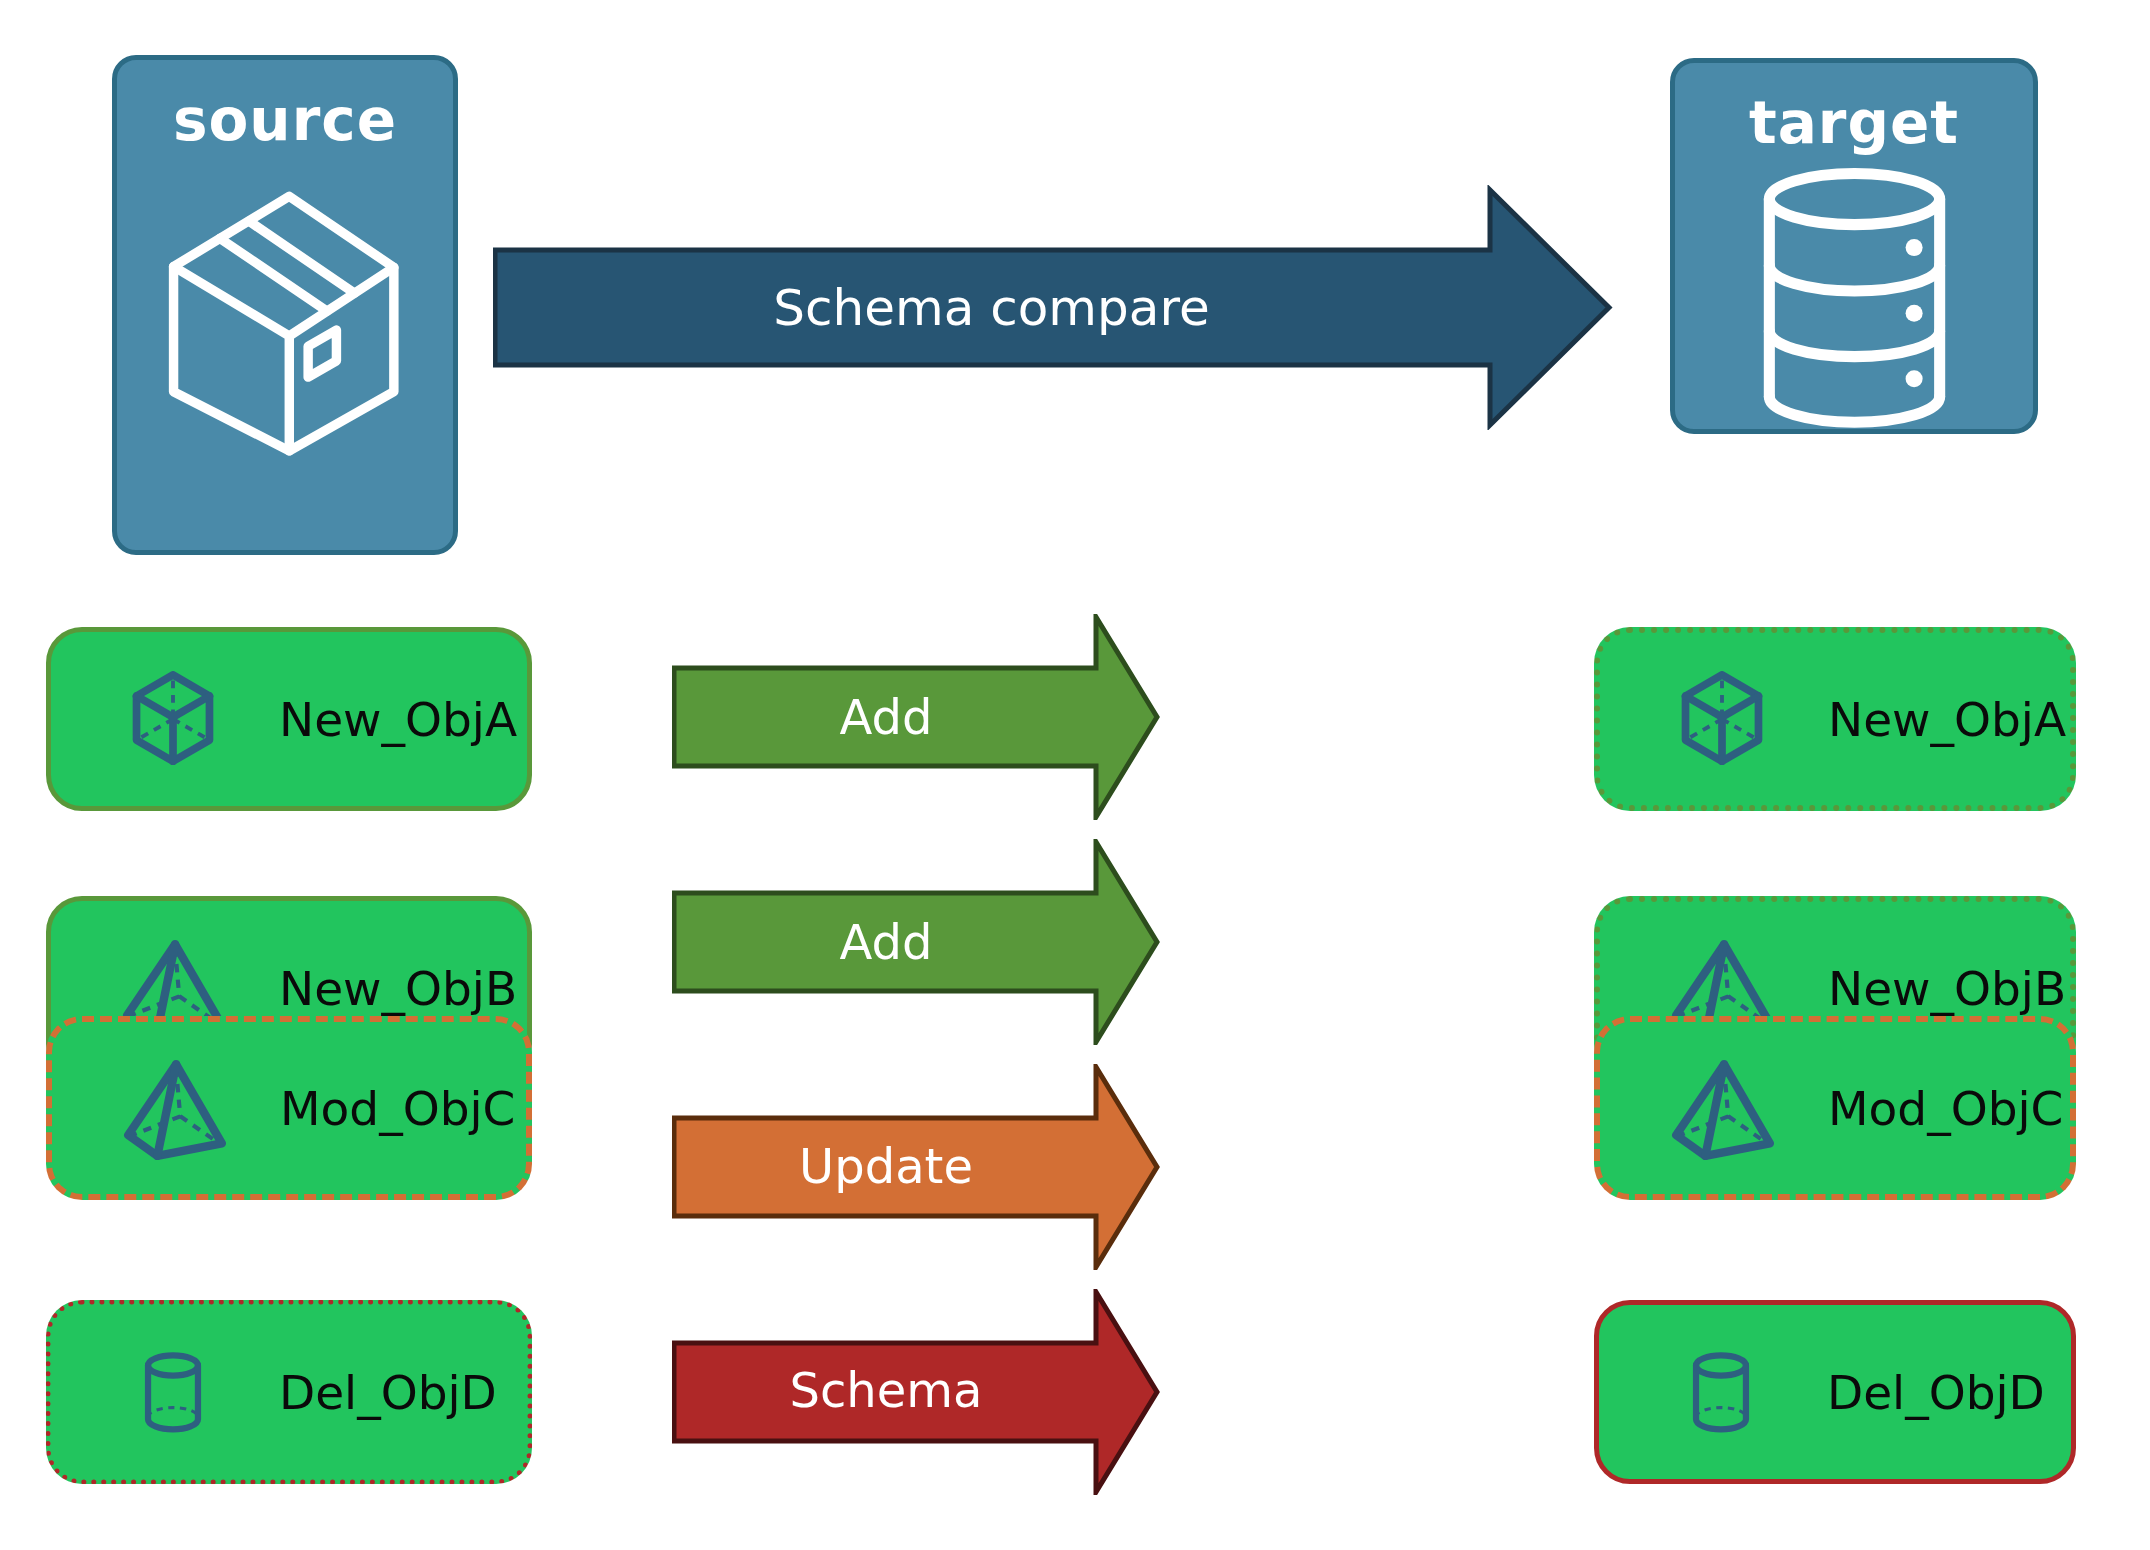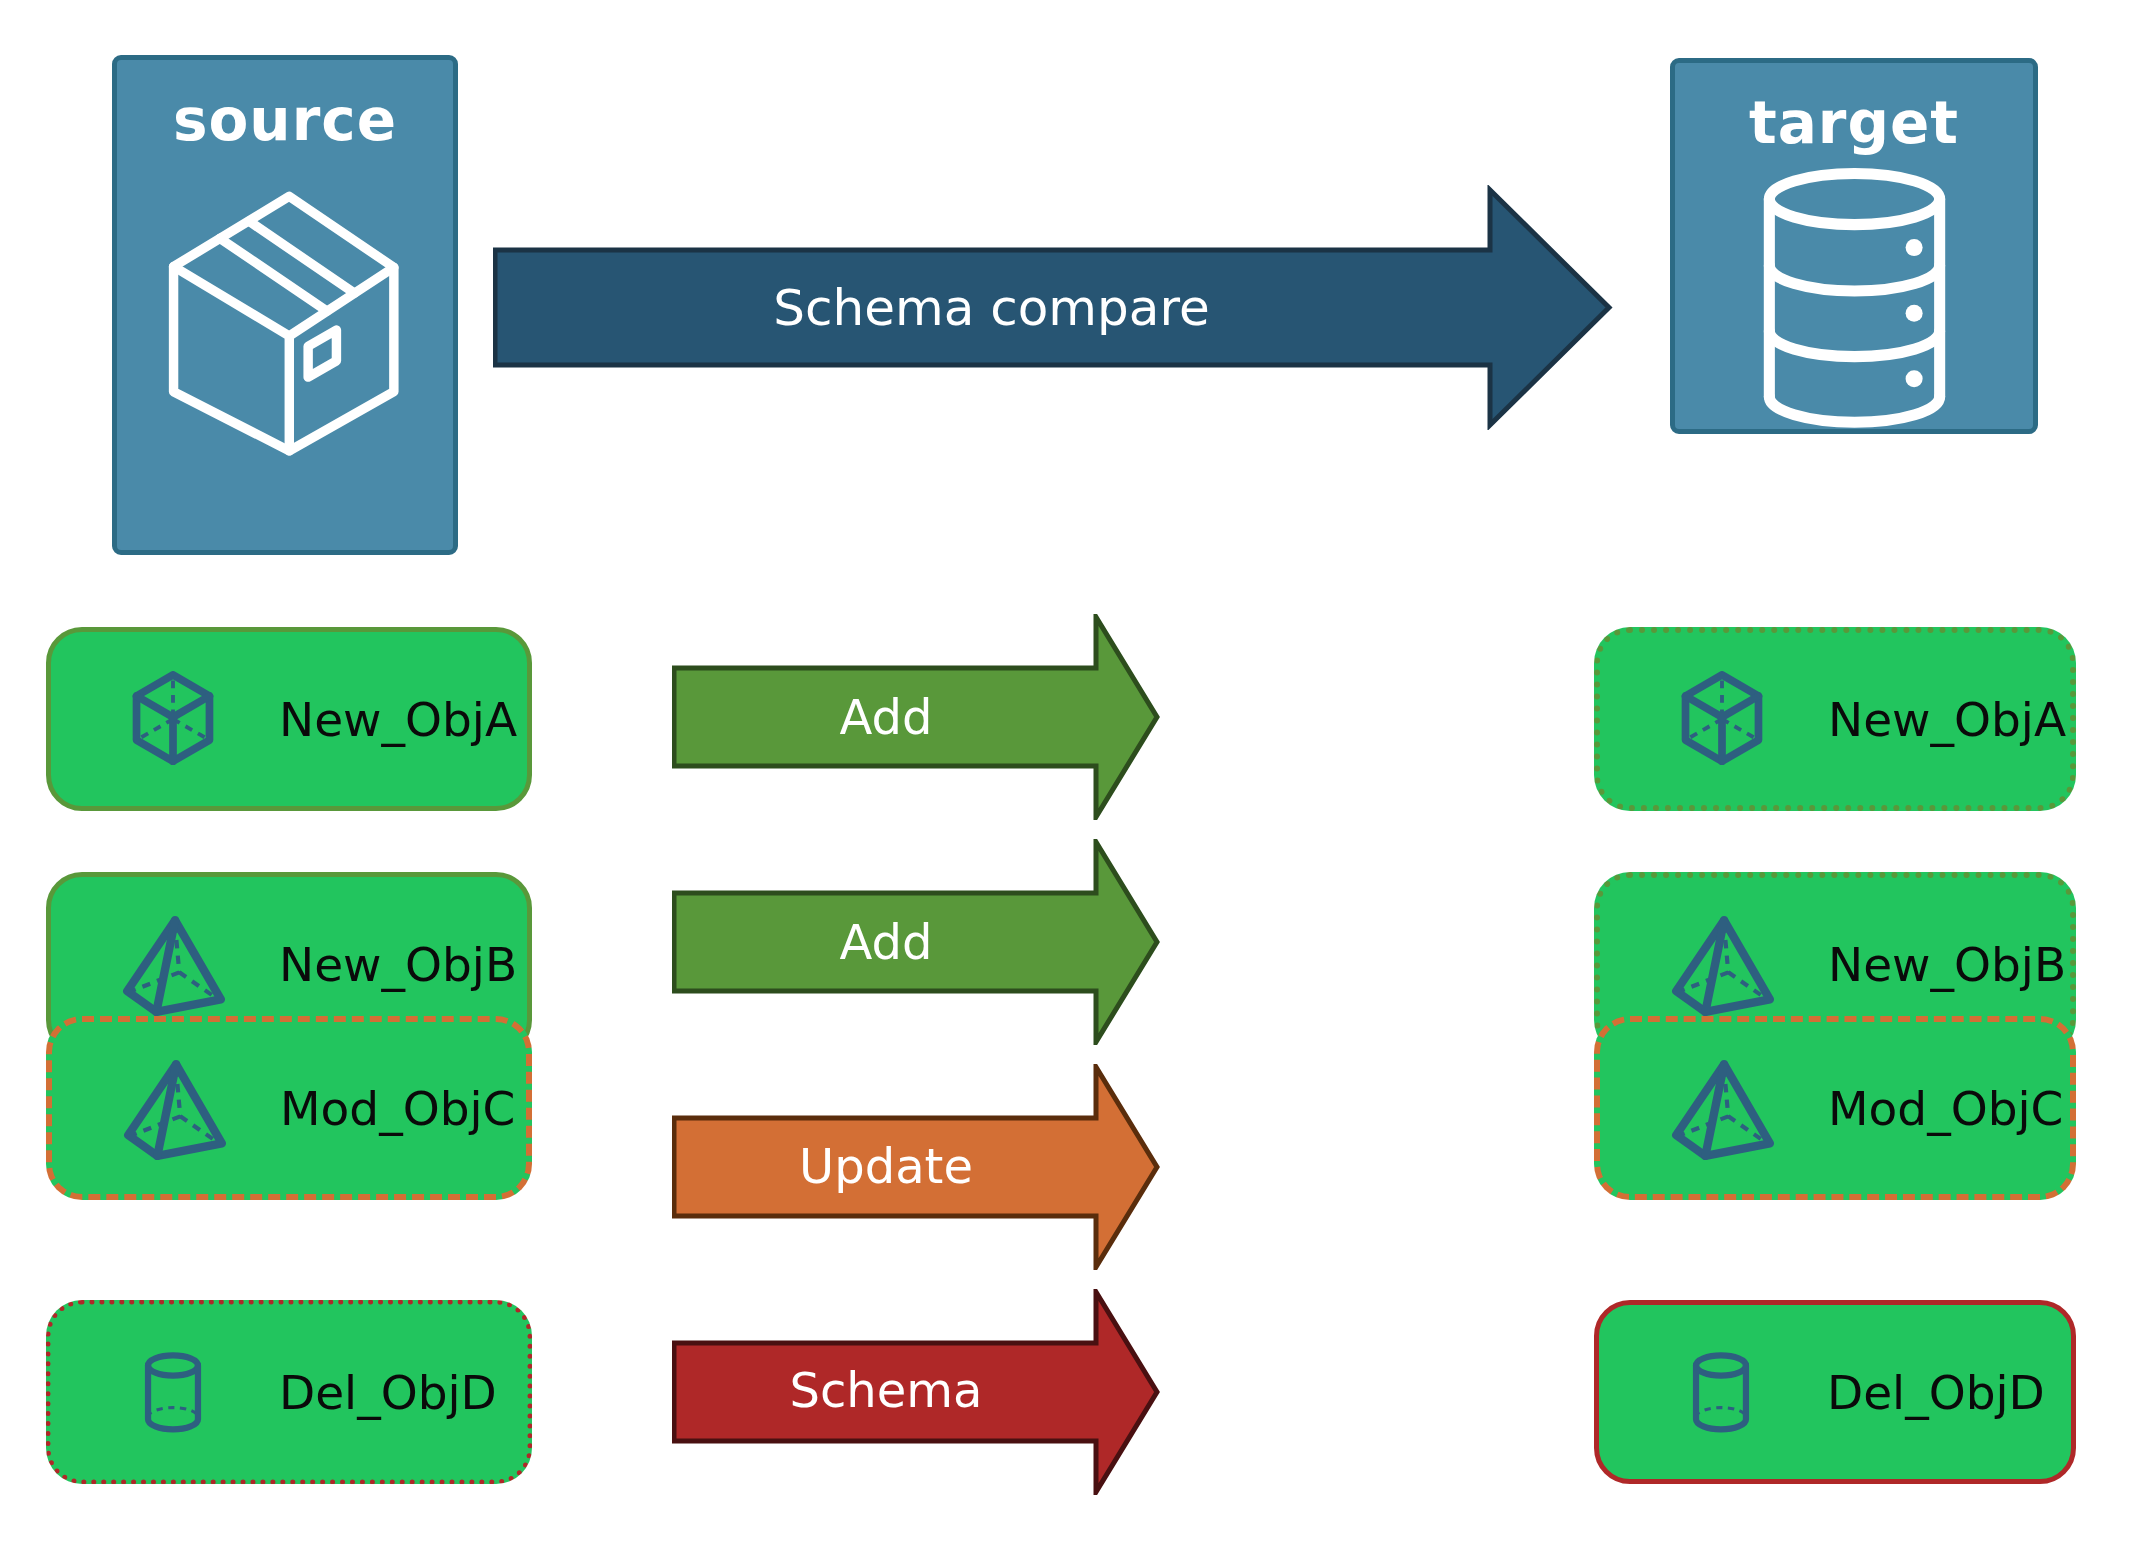--- a/index.html
+++ b/index.html
@@ -2,21 +2,21 @@
 <html style="--node-fill: #4A8AA9; --node-border: #2C6B85; --compare-fill: #275573; --compare-border: #1B3345; --add-fill: #59983A; --add-border: #2D4D1D; --update-fill: #D36F35; --update-border: #5A2D0C; --delete-fill: #AF2828; --delete-border: #491011; --icon-blue: #2E5F80;"><head>
 <meta charset="utf-8">
 <style>
   html,body{margin:0;padding:0;background:#fff;}
   .canvas{
     position:relative;width:2150px;height:1550px;background:#ffffff;
     font-family:"DejaVu Sans","Liberation Sans",sans-serif;overflow:hidden;
   }
   
   .node{
-    position:absolute;box-sizing:border-box;border-radius:9px;
+    position:absolute;box-sizing:border-box;border-radius:24px;
     background:var(--node-fill);border:5px solid var(--node-border);
     display:flex;flex-direction:column;align-items:center;
   }
   #source-node{left:112px;top:55px;width:346px;height:500px;}
   #target-node{left:1670px;top:58px;width:368px;height:376px;}
   .node-label{color:#fff;font-weight:bold;font-size:58px;margin-top:26px;letter-spacing:1px;}
   .node-icon{margin-top:8px;}
   .w-stroke{fill:none;stroke:#ffffff;stroke-linejoin:round;stroke-linecap:round;}
 
   
@@ -36,21 +36,21 @@
     position:absolute;box-sizing:border-box;width:486px;height:184px;border-radius:36px;
     background:#22c55e;display:flex;align-items:center;padding-left:66px;
   }
   .obj-card.right{left:1594px;width:482px;}
   .obj-card.left{left:46px;}
   .b-solid-green {border:5px solid var(--add-fill);}
   .b-dotted-green{border:6px dotted var(--add-fill);}
   .b-dashed-orange{border:6px dashed var(--update-fill);}
   .b-dotted-red {border:5px dotted var(--delete-fill);}
   .b-solid-red  {border:5px solid var(--delete-fill);}
-  .r0{top:627px;} .r1{top:872px;} .r2{top:1016px;} .r3{top:1300px;}
+  .r0{top:627px;} .r1{top:896px;} .r2{top:1016px;} .r3{top:1300px;}
   .a0{top:614px;} .a1{top:839px;} .a2{top:1064px;} .a3{top:1289px;}
   .row-arrow{left:672px;width:488px;height:206px;}
   .row-arrow-label{font-size:48px;text-align:right;}
   .lbl-add{left:674px;width:424px;}
   .al0{top:668px;height:98px;} .al1{top:893px;height:98px;}
   .al2{top:1117px;height:98px;} .al3{top:1341px;height:98px;}
 
   .icon-slot{width:112px;display:flex;justify-content:center;align-items:center;flex:0 0 auto;}
   .obj-label{margin-left:50px;font-size:47px;color:#0a0a0a;white-space:nowrap;}
   .i-solid{fill:none;stroke:var(--icon-blue);stroke-width:8px;stroke-linejoin:round;stroke-linecap:round;}

